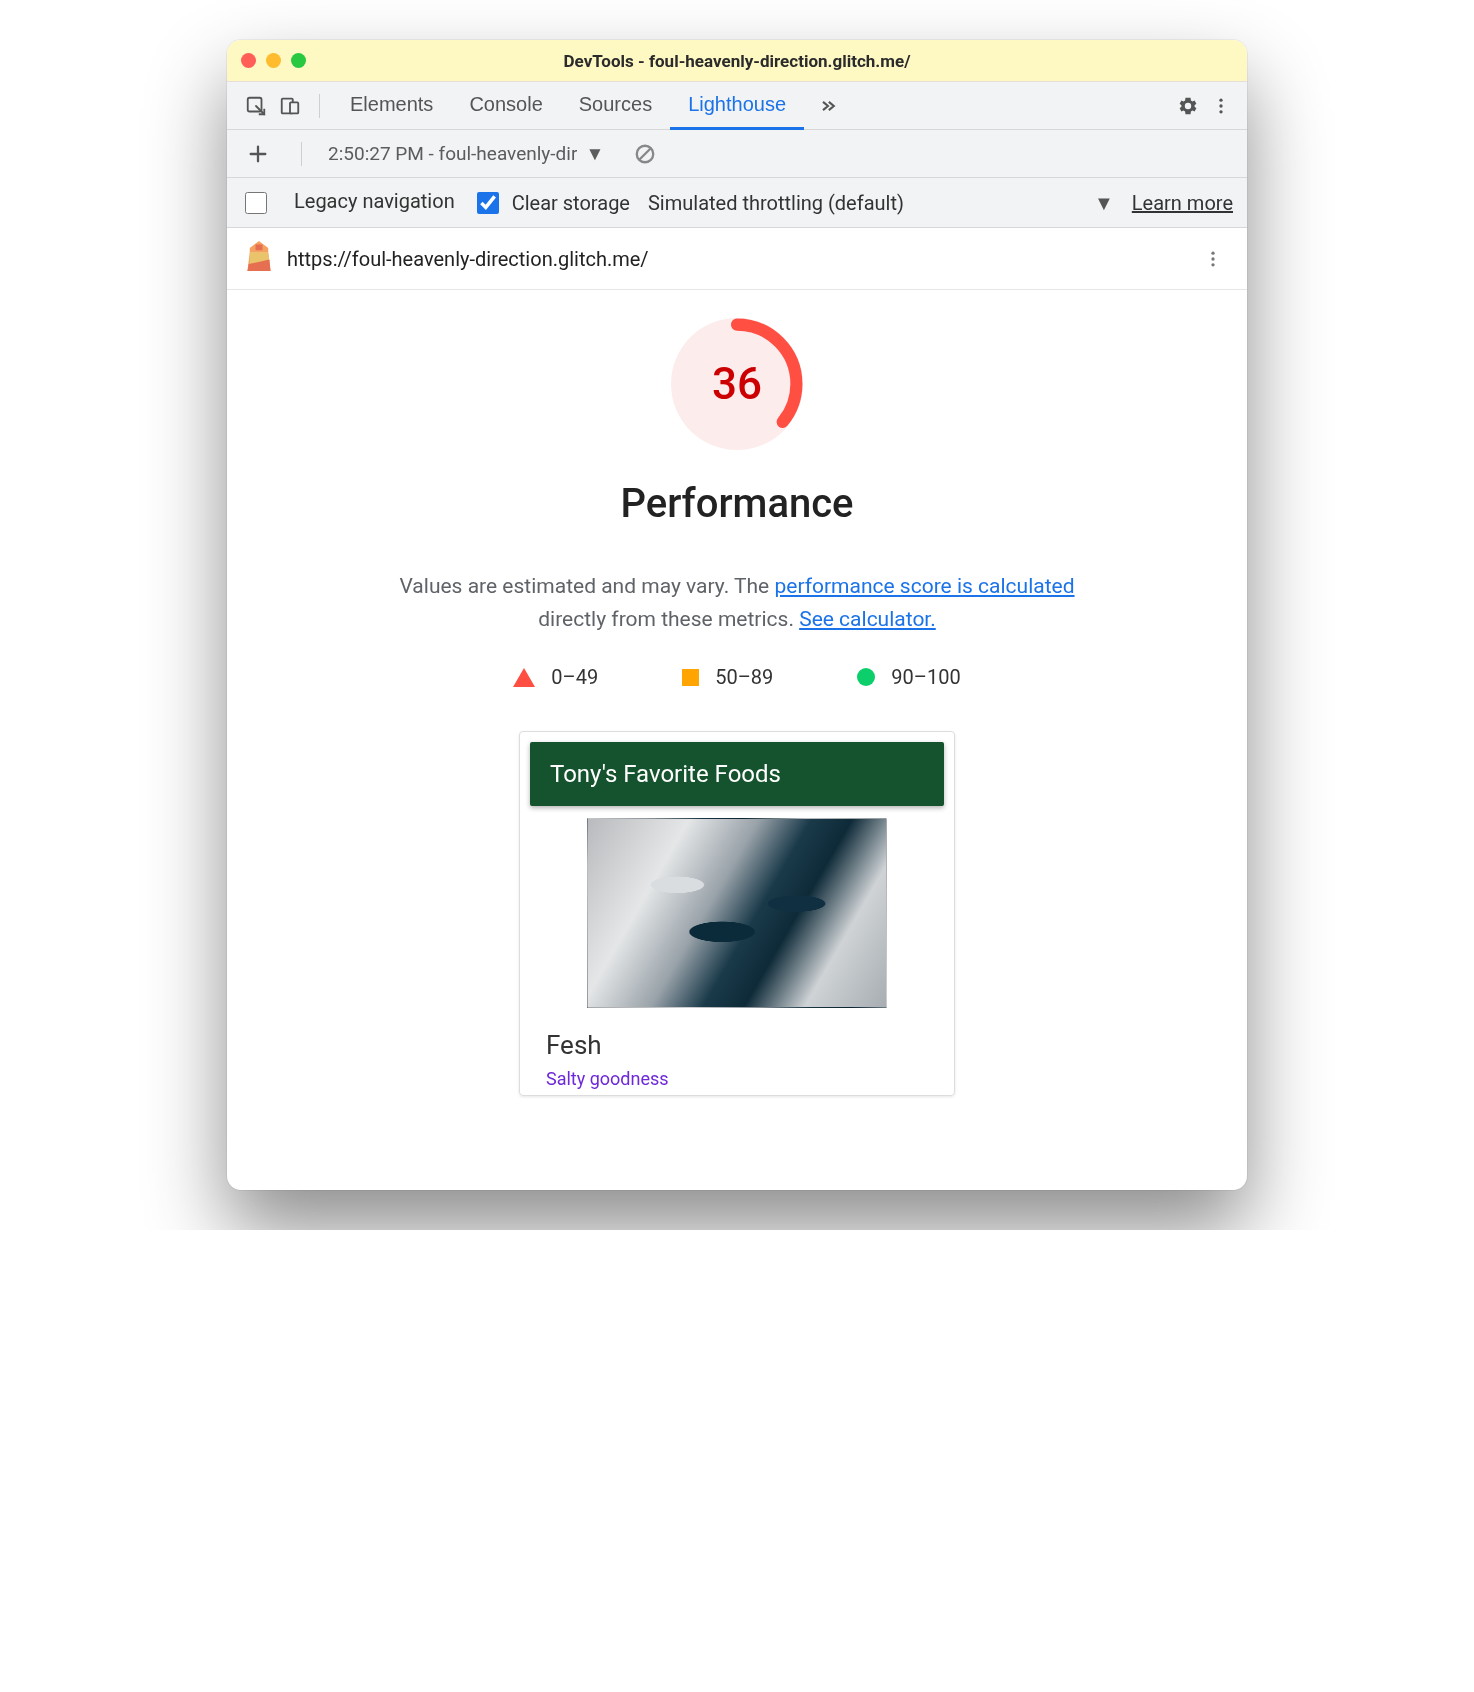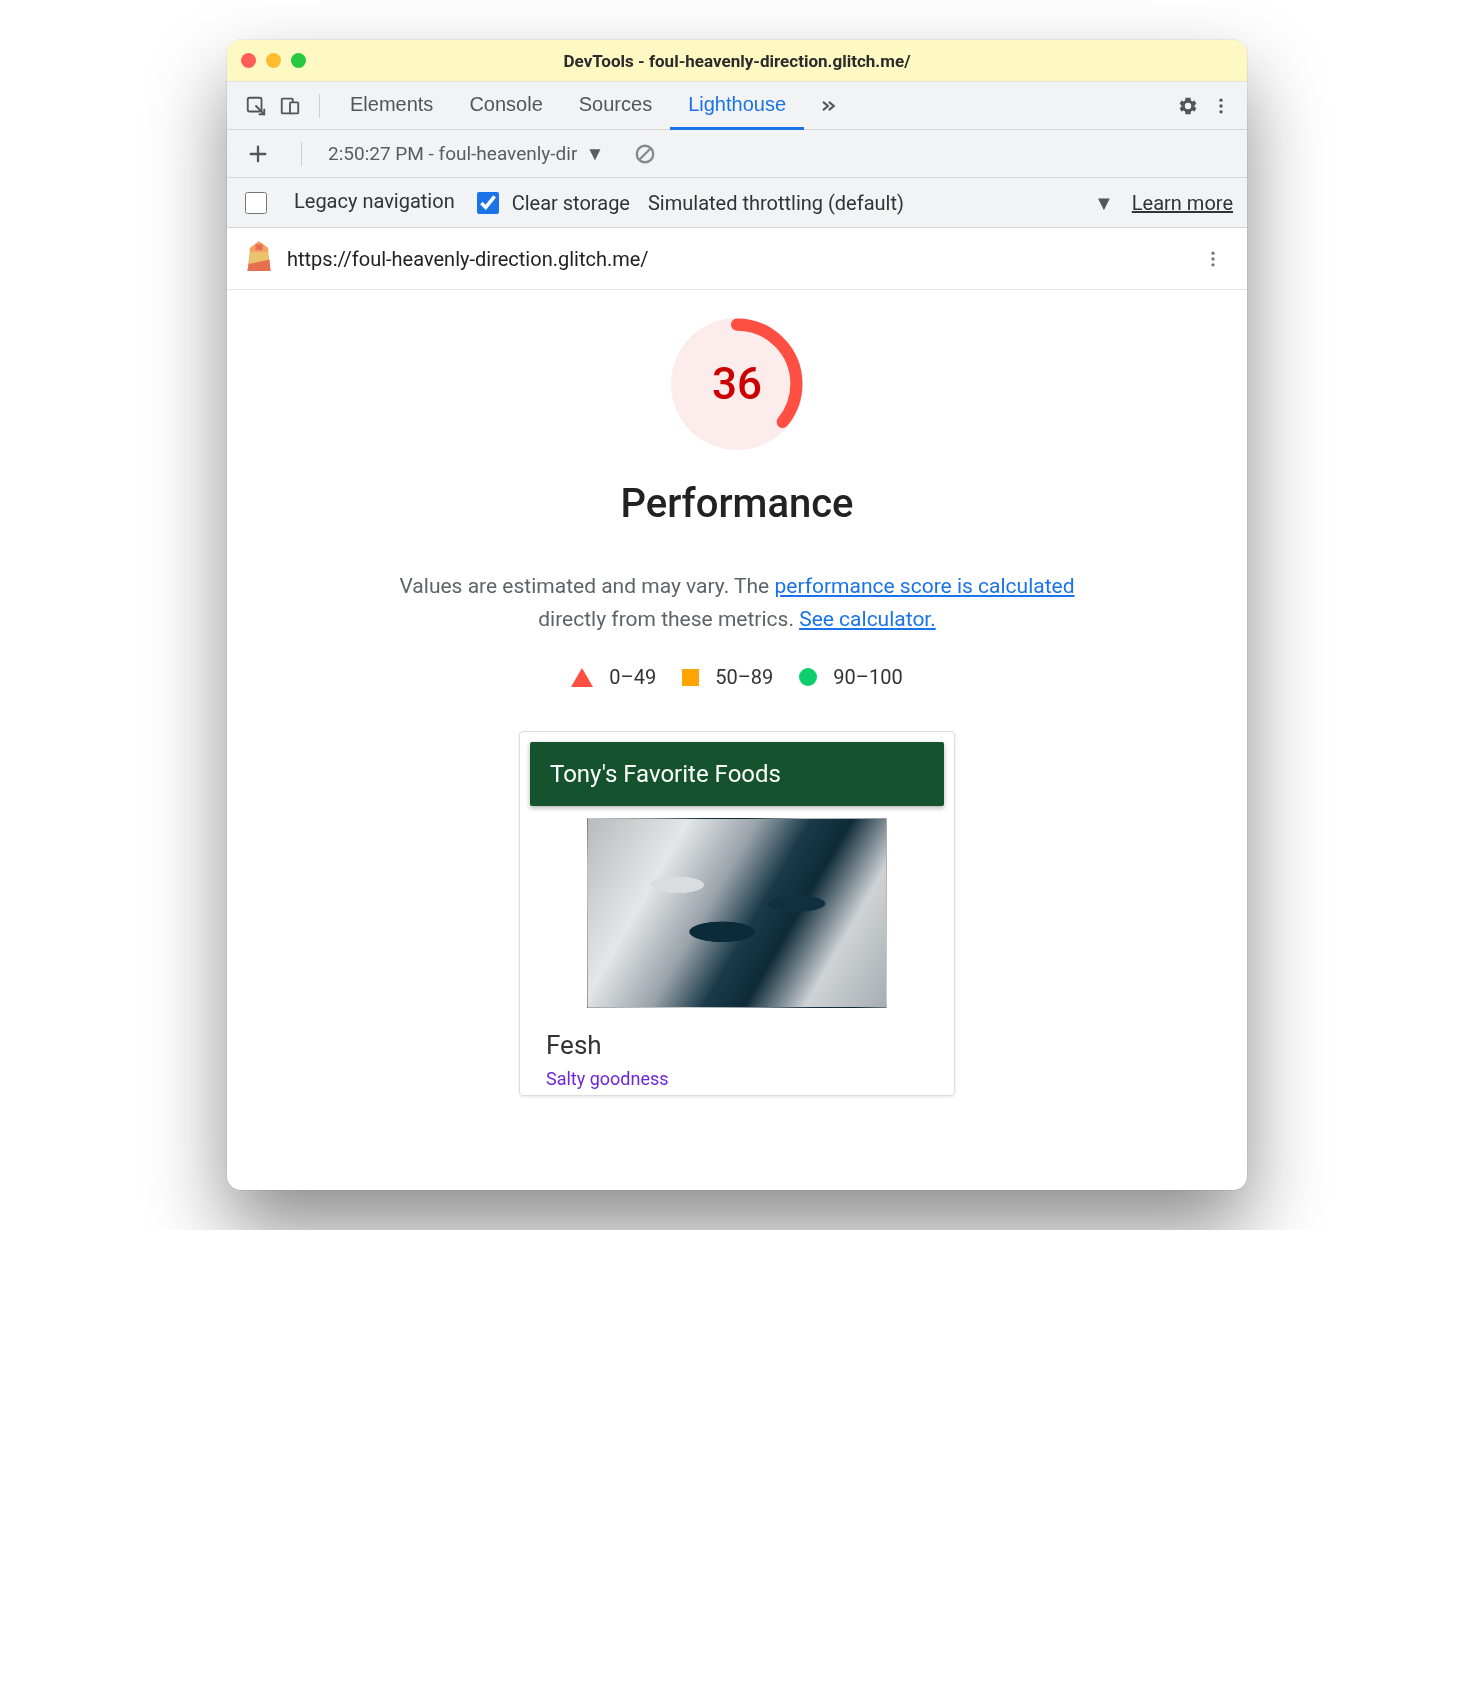--- a/index.html
+++ b/index.html
@@ -114,21 +114,21 @@
   }
   .score-title {
     font-size:40px;font-weight:500;color:#222;margin:0 0 22px 0;
   }
   .desc {
     font-size:21px;color:#5f6368;text-align:center;max-width:740px;line-height:1.55;margin-bottom:30px;
   }
   .desc a{color:#1a73e8;text-decoration:underline;cursor:pointer;}
   .legend {
     display:flex;align-items:center;justify-content:center;
-    gap:26px;font-size:20px;color:#333;margin-bottom:42px;
+    gap:84px;font-size:20px;color:#333;margin-bottom:42px;
   }
   .legend span{display:flex;align-items:center;gap:16px;}
   .tri{width:0;height:0;border-left:11px solid transparent;border-right:11px solid transparent;border-bottom:19px solid #ff4e42;}
   .sq{width:17px;height:17px;background:#ffa400;}
   .ci{width:18px;height:18px;border-radius:50%;background:#0cce6b;}
   
   .preview-card {
     width:436px;margin:0 auto;border:1px solid #ddd;border-radius:4px;overflow:hidden;
     box-shadow:0 1px 3px rgba(0,0,0,.1);
   }

